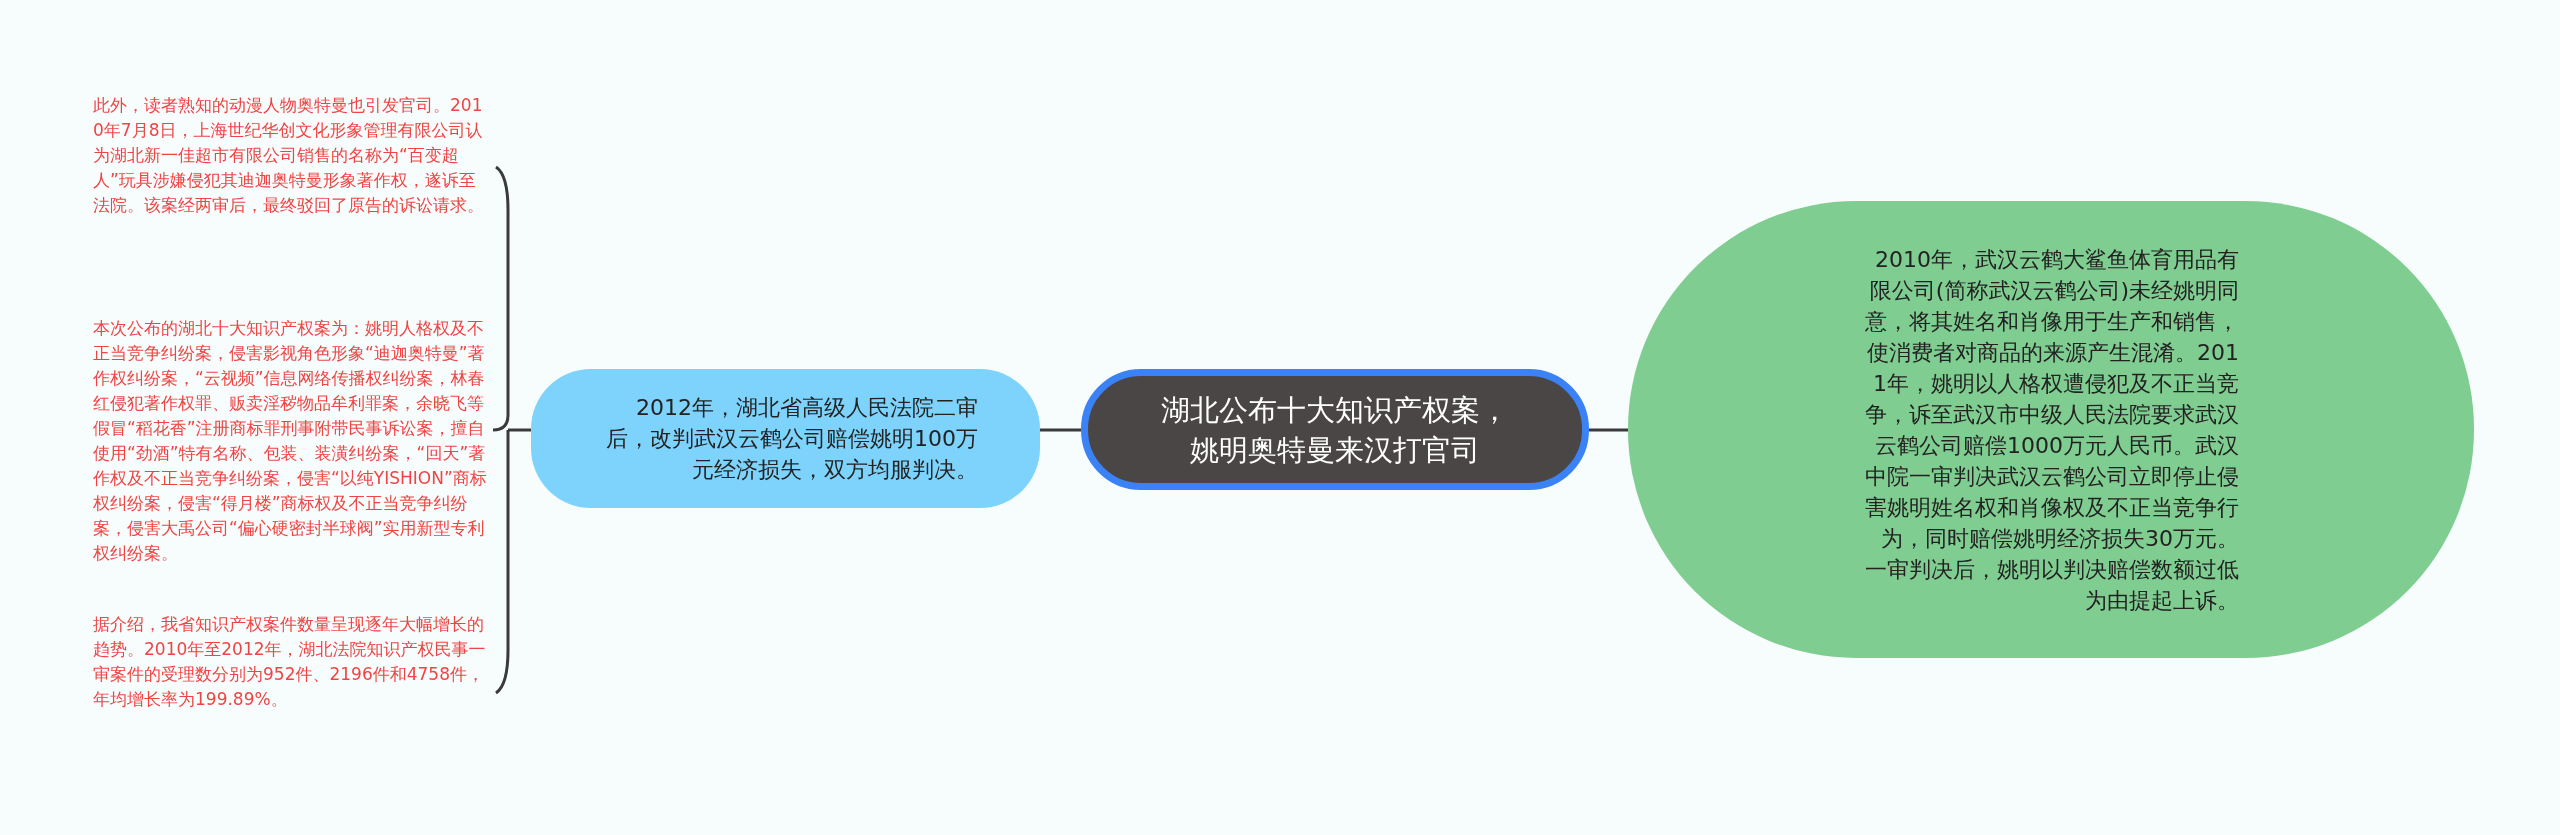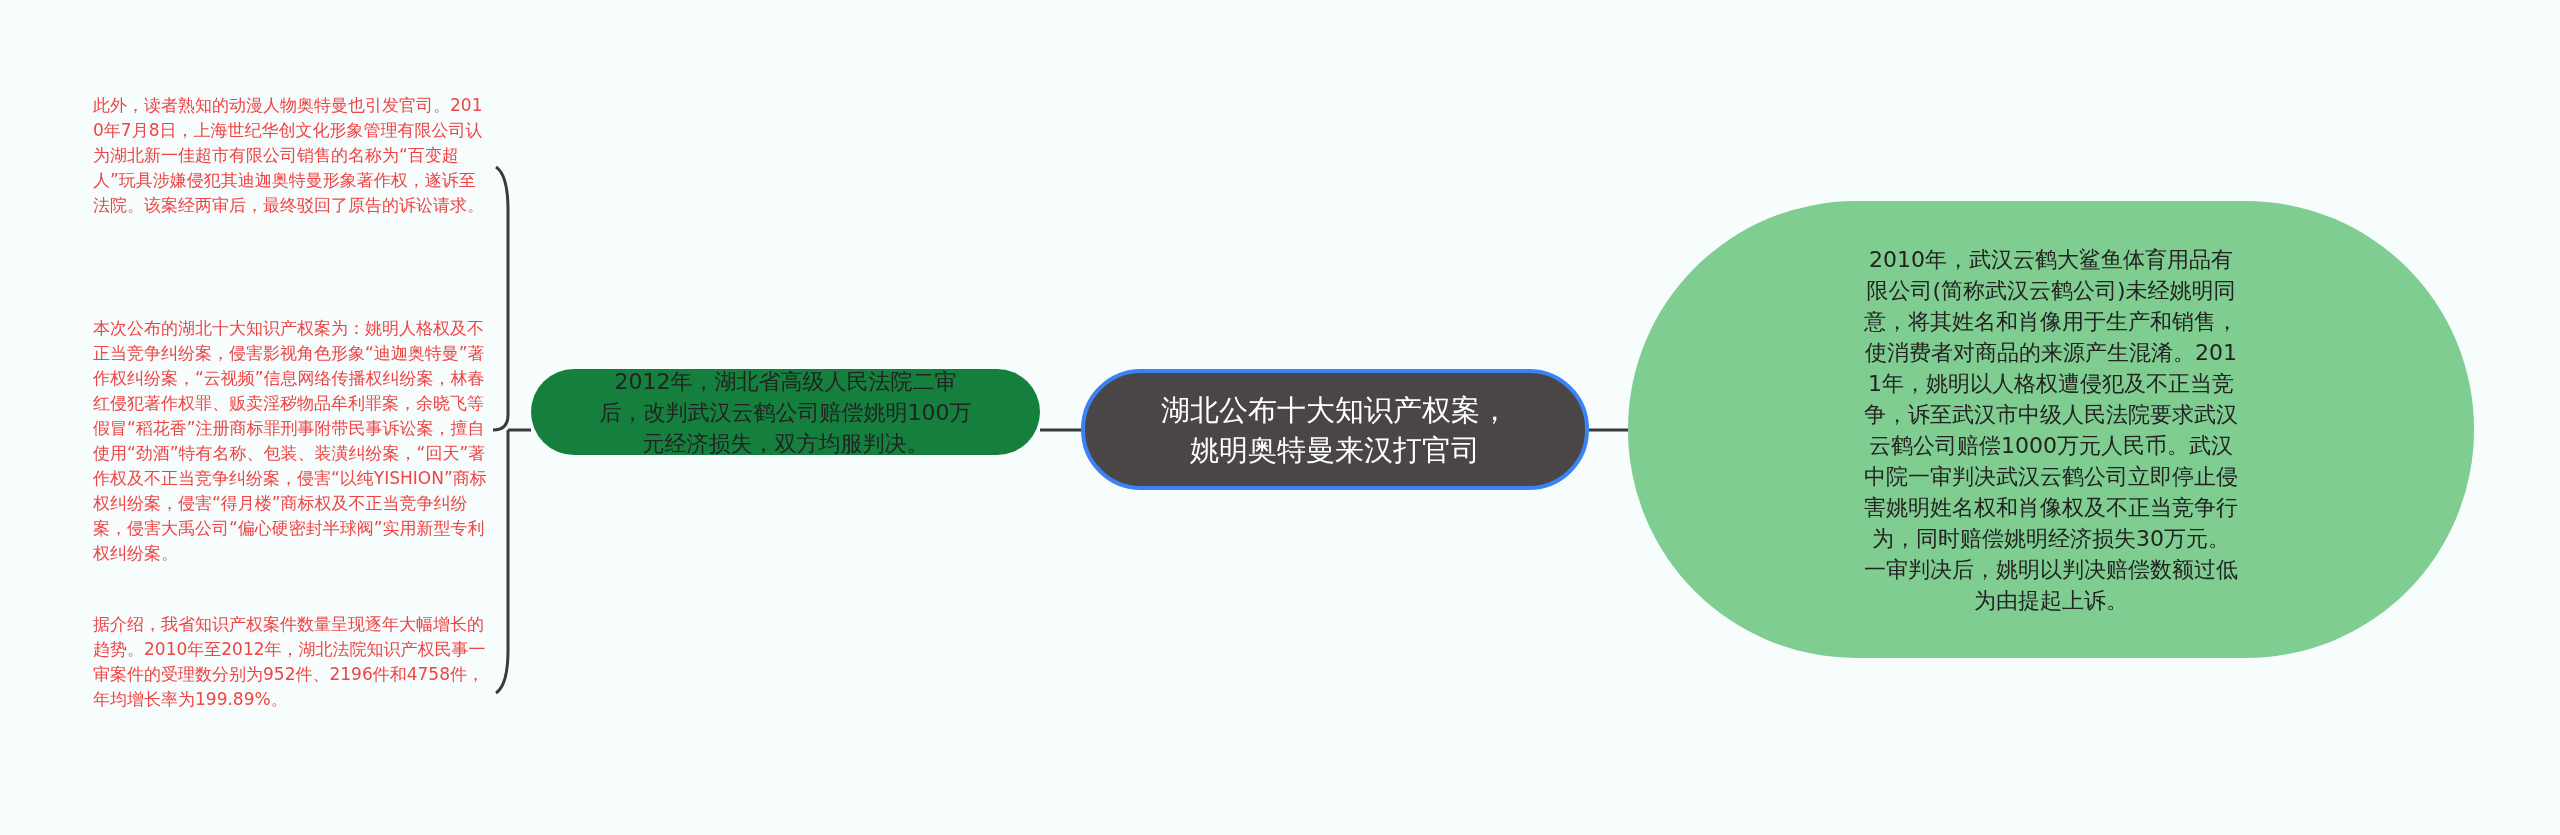--- a/index.html
+++ b/index.html
@@ -9,31 +9,31 @@
     font-family: "DejaVu Sans", "Liberation Sans", sans-serif;
   }
   .leaf {
     position: absolute; left: 93px; width: 398px;
     font-size: 17px; line-height: 25px; color: #ef4444;
     word-break: break-all;
   }
   .node {
     position: absolute; box-sizing: border-box;
     display: flex; align-items: center; justify-content: center;
-    text-align: center; word-break: break-all;
+    text-align: right; word-break: break-all;
   }
   .center {
     left: 1081px; top: 369px; width: 508px; height: 121px;
-    background: #4b4646; border-radius: 60px; border: 4px solid #3b82f6;
+    background: #4b4646; border-radius: 60px; border: 7px solid #3b82f6;
     color: #fff; font-size: 29px; line-height: 40px; padding: 0 70px;
     text-align: center;
   }
   .left-node {
-    left: 531px; top: 369px; width: 509px; height: 86px;
-    background: #15803d; border-radius: 60px;
+    left: 531px; top: 369px; width: 509px; height: 139px;
+    background: #7dd3fc; border-radius: 60px;
     color: #222; font-size: 22px; line-height: 31px; padding: 0 62px;
   }
   .right-node {
     left: 1628px; top: 201px; width: 846px; height: 457px;
     background: #80cd91; border-radius: 228px;
     color: #222; font-size: 22px; line-height: 31px; padding: 0 235px;
   }
   svg.connectors { position: absolute; left: 0; top: 0; }
 </style>
 </head>

